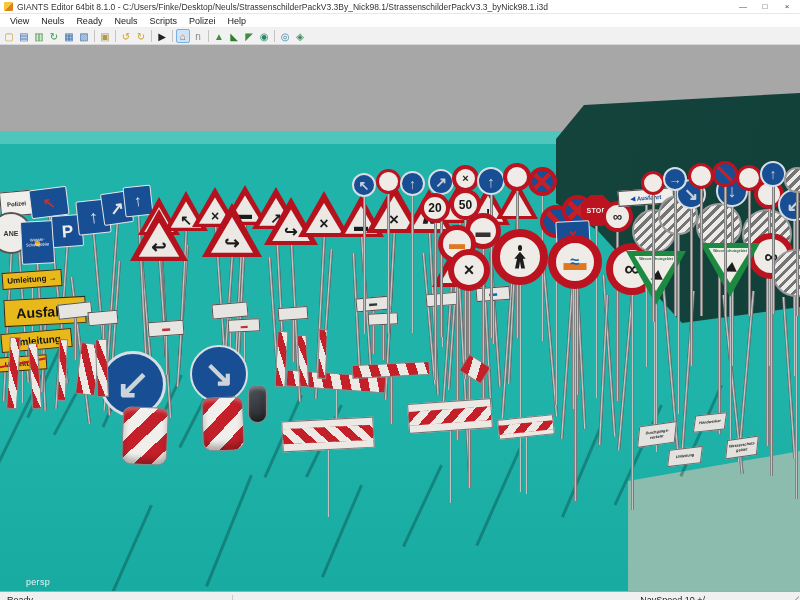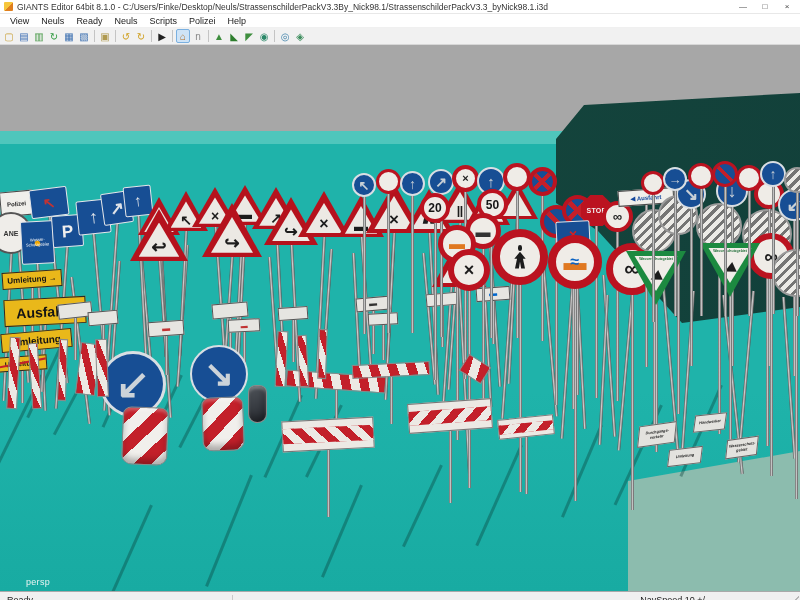--- a/index.html
+++ b/index.html
@@ -370,21 +370,21 @@
     <div class="pole" style="left: 541px; top: 148px; height: 148px; transform: rotate(0deg);"></div>
     <div class="sg npark" style="left: 528px; top: 122px; width: 29px; height: 29px; border-width: 4.06px;">
       <span class="dg"></span>
       <span class="dg2"></span>
     </div>
     <div class="pole" style="left: 433.5px; top: 175px; height: 160px; transform: rotate(0deg);"></div>
     <div class="sg circ" style="left: 420px; top: 148px; width: 30px; height: 30px; border-width: 4.5px;">
       <span class="txt" style="font-size:12px;">20</span>
     </div>
     <div class="pole" style="left: 464px; top: 172px; height: 162px; transform: rotate(0deg);"></div>
-    <div class="sg circ" style="left: 477px; top: 144px; width: 31px; height: 31px; border-width: 4.65px;">
+    <div class="sg circ" style="left: 450px; top: 144px; width: 31px; height: 31px; border-width: 4.65px;">
       <span class="txt" style="font-size:12px;">50</span>
     </div>
     <div class="pole" style="left: 481.5px; top: 201px; height: 175px; transform: rotate(0deg);"></div>
     <div class="sg circ" style="left: 465px; top: 168px; width: 36px; height: 36px; border-width: 5.4px;">
       <span class="sym" style="color:#333333;font-size:15px;">▬</span>
     </div>
     <div class="pole" style="left: 455.5px; top: 215px; height: 180px; transform: rotate(0deg);"></div>
     <div class="sg circ" style="left: 438px; top: 180px; width: 38px; height: 38px; border-width: 5.7px;">
       <span class="sym" style="color:#e07820;font-size:16px;">▬</span>
     </div>

